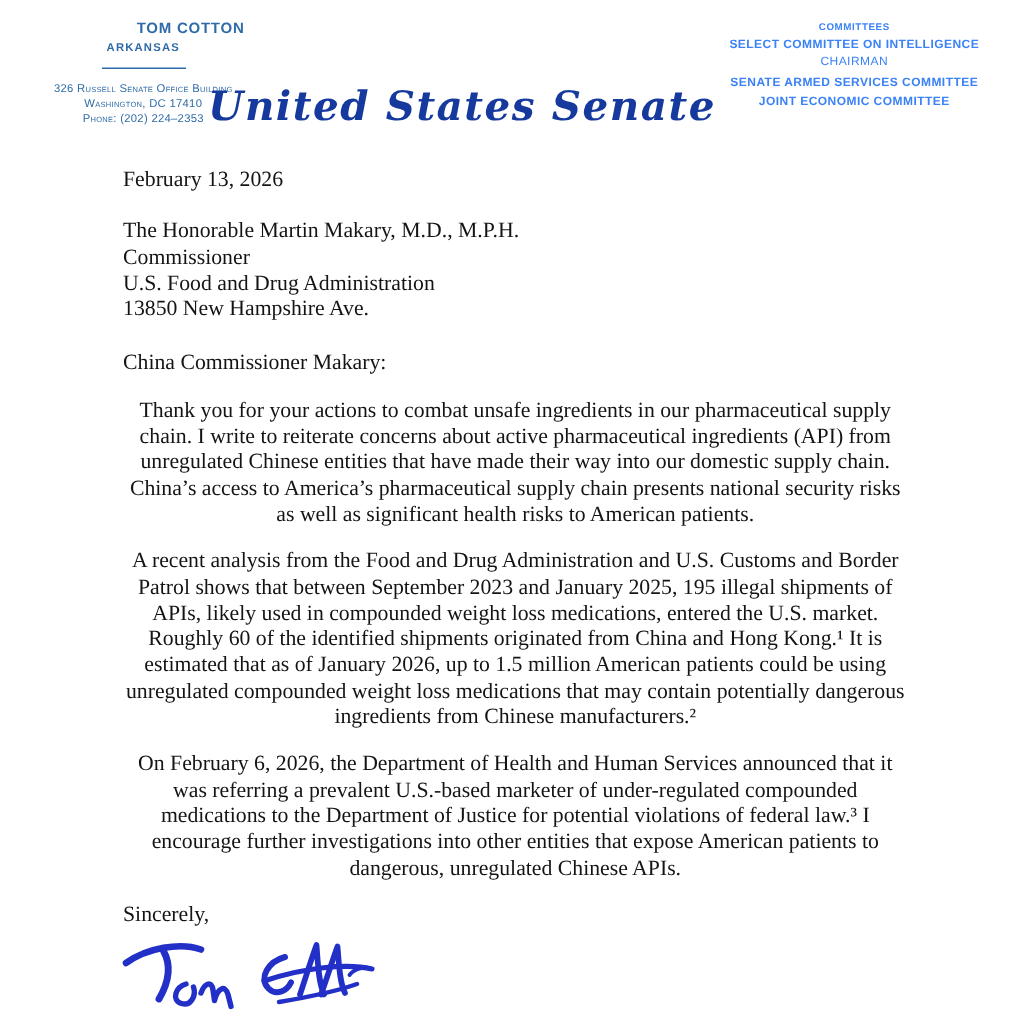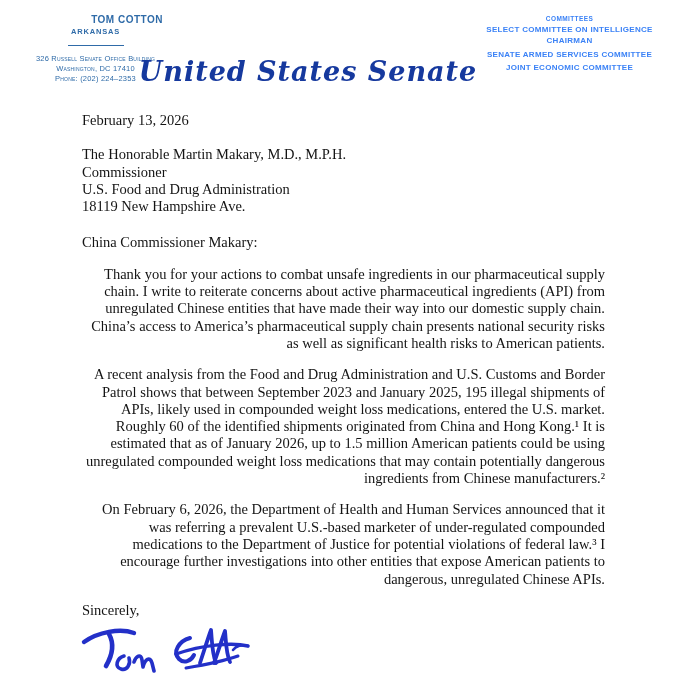--- a/index.html
+++ b/index.html
@@ -31,30 +31,30 @@
     letter-spacing:1px;
   }
   .lh-right{
     position:absolute;top:15px;right:18px;width:185px;
     text-align:center;
     font-family:"Liberation Sans", sans-serif;
     color:#3b82f6;
   }
   .lh-right .committees-heading{font-size:6.5px;font-weight:bold;letter-spacing:.4px;margin-bottom:3px;}
   .lh-right .committee{font-size:8px;font-weight:bold;letter-spacing:.3px;line-height:10px;margin-bottom:3.5px;}
-  .lh-right .chairman{font-size:8px;font-weight:bold;letter-spacing:.3px;line-height:10px;margin-top:-2.5px;margin-bottom:3.5px;text-align:center;}
+  .lh-right .chairman{font-size:8px;font-weight:normal;letter-spacing:.3px;line-height:10px;margin-top:-2.5px;margin-bottom:3.5px;text-align:center;}
   
   .letter{
     position:absolute;top:112px;left:82px;width:523px;
     font-size:14.5px;line-height:17.3px;
   }
   .date-line{text-align:left;margin-bottom:17px;}
   .recipient{margin-bottom:19px;}
   .salutation{margin-bottom:14px;}
-  .para{margin-bottom:14px;text-align:right;}
+  .para{margin-bottom:14px;text-align:center;}
   .closing{margin-top:6px;margin-bottom:2px;}
   .signature-wrap{height:56px;margin-left:-4px;}
 </style>
 </head>
 <body>
 
 <div class="lh-left">
   <div class="senator">TOM COTTON</div>
   <div class="state">ARKANSAS</div>
   <div class="rule"></div>
@@ -73,21 +73,21 @@
   <div class="committee">JOINT ECONOMIC COMMITTEE</div>
 </div>
 
 <div class="letter">
   <div class="date-line">February 13, 2026</div>
 
   <div class="recipient">
     <div>The Honorable Martin Makary, M.D., M.P.H.</div>
     <div>Commissioner</div>
     <div>U.S. Food and Drug Administration</div>
-    <div>18119 New Hampshire Ave.</div>
+    <div>13850 New Hampshire Ave.</div>
   </div>
 
   <div class="salutation">China Commissioner Makary:</div>
 
   <div class="para">Thank you for your actions to combat unsafe ingredients in our pharmaceutical supply chain. I write to reiterate concerns about active pharmaceutical ingredients (API) from unregulated Chinese entities that have made their way into our domestic supply chain. China’s access to America’s pharmaceutical supply chain presents national security risks as well as significant health risks to American patients.</div>
   <div class="para">A recent analysis from the Food and Drug Administration and U.S. Customs and Border Patrol shows that between September 2023 and January 2025, 195 illegal shipments of APIs, likely used in compounded weight loss medications, entered the U.S. market. Roughly 60 of the identified shipments originated from China and Hong Kong.¹ It is estimated that as of January 2026, up to 1.5 million American patients could be using unregulated compounded weight loss medications that may contain potentially dangerous ingredients from Chinese manufacturers.²</div>
   <div class="para">On February 6, 2026, the Department of Health and Human Services announced that it was referring a prevalent U.S.-based marketer of under-regulated compounded medications to the Department of Justice for potential violations of federal law.³ I encourage further investigations into other entities that expose American patients to dangerous, unregulated Chinese APIs.</div>
 
   <div class="closing">Sincerely,</div>
 

